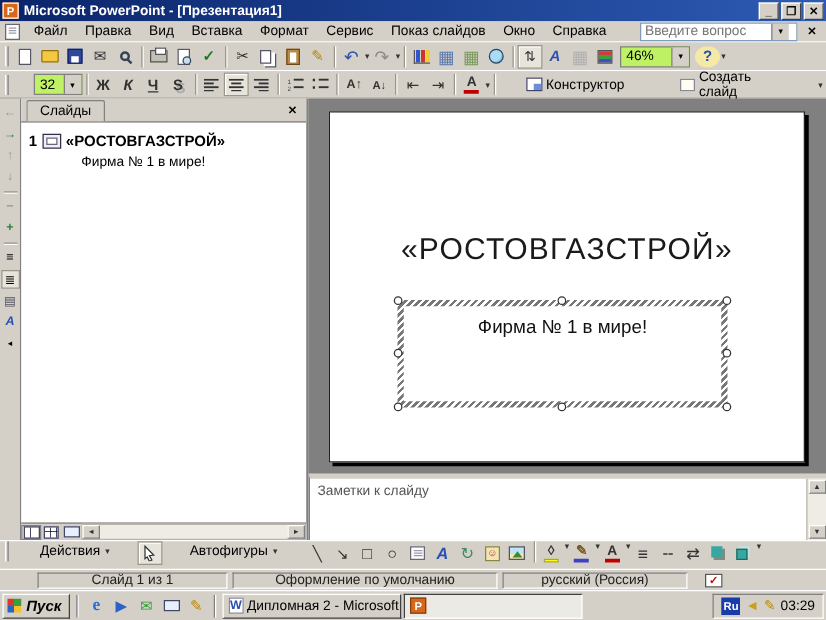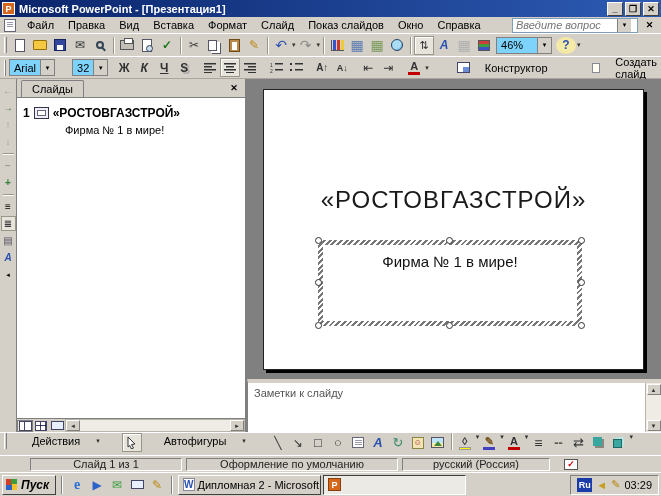--- a/index.html
+++ b/index.html
@@ -17,34 +17,34 @@
   .wbtn { width:16px; height:14px; background:#d4d0c8; border:1px solid; border-color:#fff #404040 #404040 #fff;
     color:#000; font-size:9px; font-weight:bold; display:flex; align-items:center; justify-content:center; margin-left:2px; }
 
   
   .menubar { position:absolute; left:0; top:17px; width:661px; height:17px; display:flex; align-items:center;
     background:#d4d0c8; border-bottom:1px solid #fff; padding:0 2px; }
   .doc-icon { width:12px; height:13px; background:#fff; border:1px solid #667; margin:0 4px 0 2px; position:relative; }
   .doc-icon::after { content:""; position:absolute; left:2px; top:2px; width:6px; height:1px; background:#99a; box-shadow:0 2px 0 #99a,0 4px 0 #99a; }
   .mi { padding:1px 7px; color:#000; }
   .askbox { margin-left:auto; width:126px; height:15px; background:#fff; border:1px solid #7f9db9; display:flex; align-items:center; }
-  .askbox input { border:none; outline:none; width:104px; font-size:11px; color:#808080; padding:0 3px; font-family:"Liberation Sans",sans-serif; background:transparent;font-style:italic; }
+  .askbox input { border:none; outline:none; width:104px; font-size:11px; color:#808080; padding:0 3px; font-family:"Liberation Sans",sans-serif; background:transparent; }
   .askdrop { width:14px; height:13px; background:#d4d0c8; border-left:1px solid #808080; font-size:7px; display:flex; align-items:center; justify-content:center; }
   .menuclose { width:15px; height:14px; margin:0 2px 0 4px; font-size:9px; font-weight:bold; display:flex; align-items:center; justify-content:center; }
 
   
   .tbrow { position:absolute; left:0; width:661px; display:flex; align-items:center; background:#d4d0c8; padding:0 3px; }
   .row1 { top:34px; height:23px; border-bottom:1px solid #fff; }
   .row2 { top:57px; height:22px; border-bottom:1px solid #aaa69d; }
   .grip { width:3px; height:16px; border-left:1px solid #fff; border-right:1px solid #808080; margin:0 3px 0 1px; }
   .tb { min-width:20px; height:19px; display:flex; align-items:center; justify-content:center; color:#333; font-size:12px; border:1px solid transparent; }
   .tb.pressed { border:1px solid #9a9689; background:#e7e4dc; box-shadow:inset 1px 1px 0 #fff; }
   .sep { width:1px; height:17px; background:#9a9689; box-shadow:1px 0 0 #fff; margin:0 3px; }
   .dropsm { font-size:7px; color:#333; margin-left:1px; }
-  .combo { height:17px; background:#7dd3fc; border:1px solid #808080; display:flex; align-items:center; }
+  .combo { height:17px; background:#bef264; border:1px solid #808080; display:flex; align-items:center; }
   .combo .val { padding:0 4px; flex:1; font-size:11px; }
   .combo .cdrop { width:14px; height:15px; background:#d4d0c8; border-left:1px solid #808080; font-size:7px; display:flex; align-items:center; justify-content:center; }
 
   
   .ic-page { width:10px; height:13px; background:#fff; border:1px solid #556; }
   .ic-folder { width:14px; height:10px; background:#f5c842; border:1px solid #96700a; border-radius:1px; }
   .ic-floppy { width:12px; height:12px; background:#31479e; border:1px solid #15205e; position:relative; }
   .ic-floppy::after { content:""; position:absolute; left:2px; bottom:0; width:6px; height:5px; background:#fff; }
   .ic-mag { width:8px; height:8px; border:2px solid #345; border-radius:50%; position:relative; }
   .ic-mag::after { content:""; position:absolute; width:5px; height:2px; background:#345; transform:rotate(45deg); right:-4px; bottom:-3px; }
@@ -117,21 +117,21 @@
   .h-ml{left:-3px;top:calc(50% - 4px)} .h-mr{right:-3px;top:calc(50% - 4px)}
   .h-bl{left:-3px;bottom:-3px} .h-bc{left:calc(50% - 4px);bottom:-3px} .h-br{right:-3px;bottom:-3px}
 
   .notes { height:53px; border-top:4px solid #d4d0c8; background:#fff; border-left:1px solid #808080; display:flex; }
   .notes-text { flex:1; padding:4px 6px; color:#555; }
   .vsb { width:16px; background:#efece6; border-left:1px solid #b8b4aa; display:flex; flex-direction:column; justify-content:space-between; align-items:center; padding:1px; }
 
   
   .drawbar { position:absolute; left:0; top:432px; width:661px; height:23px; background:#d4d0c8; border-top:1px solid #fff;
     display:flex; align-items:flex-start; padding:0 3px; }
-  .menu-btn { display:flex; align-items:center; gap:15px; padding:2px 22px; }
+  .menu-btn { display:flex; align-items:center; gap:3px; padding:2px 22px; }
   .arrow-svg { display:block; }
 
   
   .statusbar { position:absolute; left:0; top:455px; width:661px; height:17px; background:#d4d0c8; border-top:1px solid #fff;
     display:flex; align-items:center; gap:4px; padding:0 4px; }
   .sp { height:13px; border:1px solid; border-color:#808080 #fff #fff #808080; display:flex; align-items:center; justify-content:center; color:#222; }
 
   
   .taskbar { position:absolute; left:0; top:472px; width:661px; height:24px; background:#d4d0c8; border-top:1px solid #fff;
     display:flex; align-items:center; padding:0 2px; gap:2px; }
@@ -157,21 +157,21 @@
     <span class="wbtn">✕</span>
   </div>
 
   <div class="menubar">
     <span class="doc-icon"></span>
     <span class="mi">Файл</span>
     <span class="mi">Правка</span>
     <span class="mi">Вид</span>
     <span class="mi">Вставка</span>
     <span class="mi">Формат</span>
-    <span class="mi">Слайд</span>
+    <span class="mi">Сервис</span>
     <span class="mi">Показ слайдов</span>
     <span class="mi">Окно</span>
     <span class="mi">Справка</span>
     <span class="askbox">
       <input placeholder="Введите вопрос" style="">
       <span class="askdrop">▾</span>
     </span>
     <span class="menuclose">✕</span>
   </div>
 
@@ -231,24 +231,20 @@
     <span class="combo" style="width:56px;margin-left:2px">
       <span class="val">46%</span>
       <span class="cdrop">▾</span>
     </span>
     <span class="tb" style="background:#f5e9a8;border-radius:50%;width:17px;height:17px;color:#2a50b0;font-weight:bold;margin-left:4px">?</span>
     <span class="dropsm">▾</span>
   </div>
 
   <div class="tbrow row2">
     <span class="grip"></span>
-    <span class="combo" style="width:96px">
-      <span class="val">Arial</span>
-      <span class="cdrop">▾</span>
-    </span>
     <span class="combo" style="width:40px;margin-left:17px">
       <span class="val">32</span>
       <span class="cdrop">▾</span>
     </span>
     <span class="sep"></span>
     <span class="tb" style="font-weight:bold">Ж</span>
     <span class="tb" style="font-style:italic;font-weight:bold">К</span>
     <span class="tb" style="text-decoration:underline;font-weight:bold">Ч</span>
     <span class="tb" style="font-weight:bold;text-shadow:2px 2px 0 #aaa">S</span>
     <span class="sep"></span>

